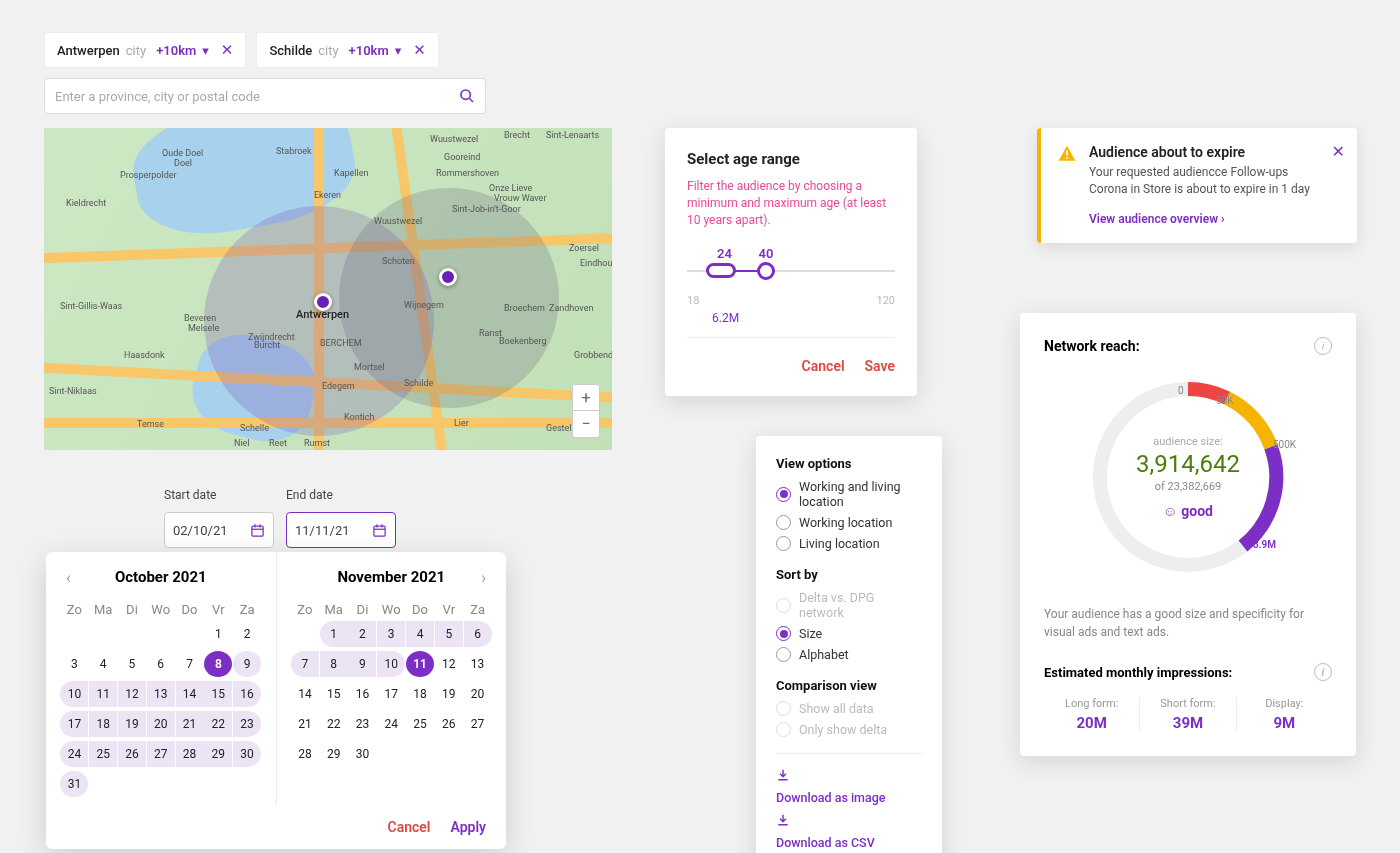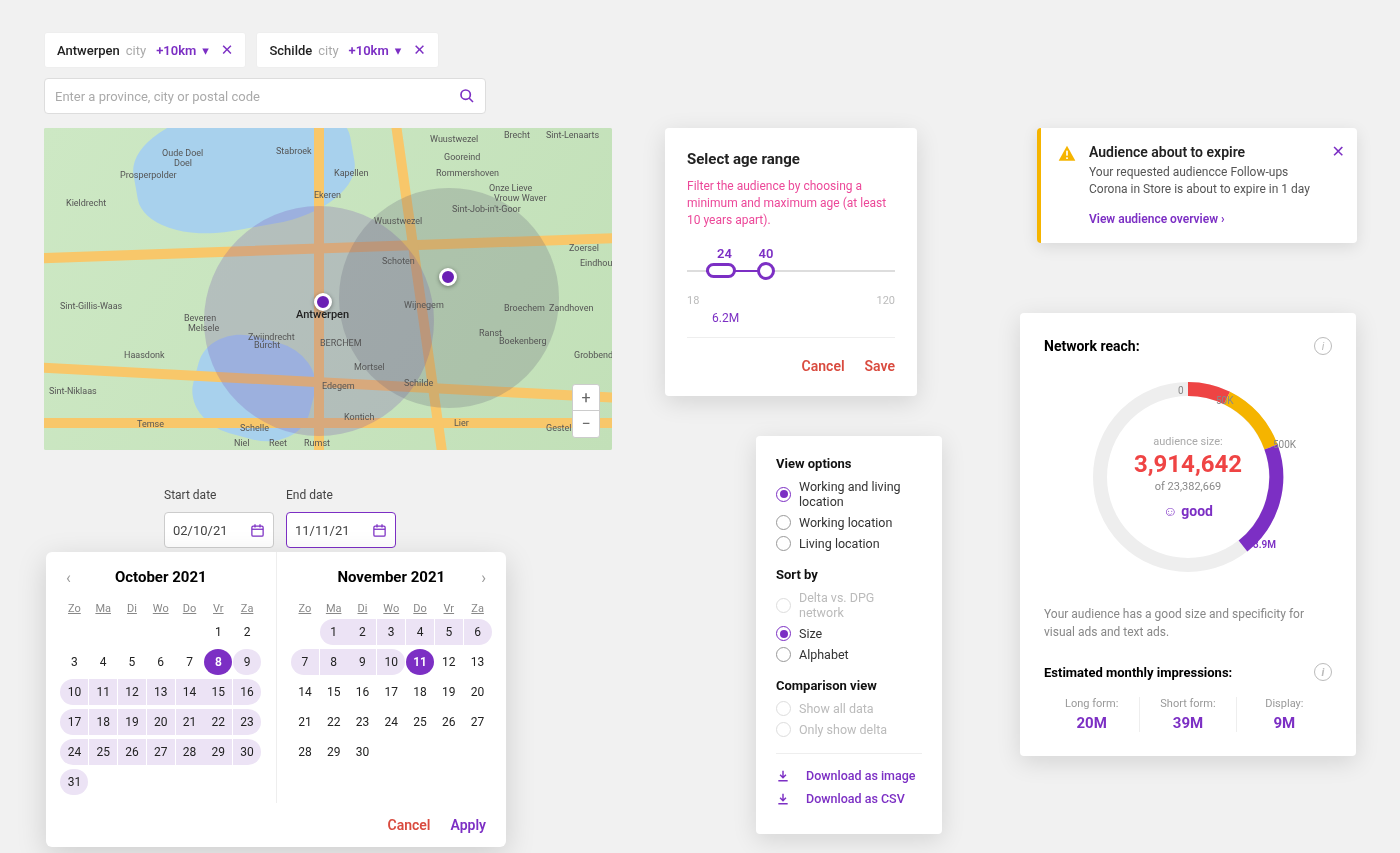--- a/index.html
+++ b/index.html
@@ -46,21 +46,21 @@
   
   .datepicker { top:552px; left:46px; width:460px; background:#fff; border-radius:6px; box-shadow:0 8px 30px rgba(0,0,0,0.15); padding:0; display:flex; flex-direction:column;}
   .months { display:flex; }
   .month { flex:1; padding:16px 14px 8px; }
   .month:first-child { border-right:1px solid #eee; }
   .mhead { display:flex; align-items:center; justify-content:center; position:relative; margin-bottom:12px;}
   .mhead .title { font-weight:700; font-size:15px; }
   .navbtn { position:absolute; color:#999; cursor:pointer; font-size:16px; padding: 2px 6px;}
   .navbtn.left{ left:0; } .navbtn.right{ right:0; }
   .dow, .days { display:grid; grid-template-columns:repeat(7,1fr); text-align:center; gap:4px 0;}
-  .dow span { font-size:11px; color:#888; padding:4px 0;text-decoration:underline;}
+  .dow span { font-size:13px; color:#888; padding:4px 0;}
   .days span { font-size:12px; color:#222; padding:6px 0; position:relative; width:28px; margin:0 auto; line-height:14px;}
   .days span.sel { background:#7c2fc4; color:#fff; border-radius:50%; font-weight:600;}
   .days span.range { background:#ece3f5; }
   .days span.range.start { border-top-left-radius:14px; border-bottom-left-radius:14px; }
   .days span.range.end { border-top-right-radius:14px; border-bottom-right-radius:14px; }
   .actions { display:flex; justify-content:flex-end; gap:20px; padding:14px 20px; font-size:14px; font-weight:600;}
   .actions .cancel { color:#d94b3f; cursor:pointer;}
   .actions .apply { color:#7c2fc4; cursor:pointer;}
 
   
@@ -91,31 +91,31 @@
   .viewopts { top:436px; left:756px; width:186px; padding:20px; background:#fff; box-shadow:0 6px 24px rgba(0,0,0,0.12); border-radius:4px;}
   .viewopts .group-title { font-size:13px; font-weight:700; margin-bottom:8px; color:#111;}
   .optgroup { margin-bottom:16px; }
   .radio { display:flex; align-items:center; gap:8px; font-size:12.5px; color:#333; margin:6px 0; cursor:pointer; }
   .radio.disabled{ color:#bbb; cursor:default;}
   .rdot { width:15px; height:15px; border:1.5px solid #999; border-radius:50%; display:inline-flex; align-items:center; justify-content:center; flex-shrink:0;}
   .radio.disabled .rdot{border-color:#ddd;}
   .rdot.checked { border-color:#7c2fc4; }
   .rdot.checked::after{ content:''; width:8px; height:8px; background:#7c2fc4; border-radius:50%; }
   .viewopts hr { border:none; border-top:1px solid #eee; margin:10px 0 14px; }
-  .download { display:flex; align-items:flex-end; gap:16px; font-size:12.5px; color:#7c2fc4; font-weight:500; margin:8px 0; cursor:pointer;}
+  .download { display:flex; align-items:flex-start; gap:8px; font-size:12.5px; color:#7c2fc4; font-weight:500; margin:8px 0; cursor:pointer;flex-direction:column;}
 
   
   .reach { top:313px; left:1020px; width:336px; padding:24px; background:#fff; box-shadow:0 6px 24px rgba(0,0,0,0.12); border-radius:4px;}
   .reach-head { display:flex; justify-content:space-between; align-items:center; margin-bottom:12px;}
   .reach-head h4 { font-size:14px; font-weight:700; }
   .info-icon { width:18px; height:18px; border:1.5px solid #bbb; border-radius:50%; display:inline-flex; align-items:center; justify-content:center; font-size:11px; color:#bbb; font-style:italic;}
   .gauge-wrap { position:relative; width:220px; height:220px; margin:0 auto; }
   .gauge-center { position:absolute; inset:0; display:flex; flex-direction:column; align-items:center; justify-content:center; }
   .gauge-center .lbl { font-size:11px; color:#aaa; }
-  .gauge-center .num { font-size:24px; font-weight:700; color:#ef4444; margin:2px 0;}
+  .gauge-center .num { font-size:24px; font-weight:400; color:#4d7c0f; margin:2px 0;}
   .gauge-center .of { font-size:11px; color:#888; margin-bottom:10px;}
   .gauge-center .good { font-size:14px; font-weight:700; color:#7c2fc4; display:flex; align-items:center; gap:4px;}
   .gauge-lbl { position:absolute; font-size:10px; color:#888; }
   .reach-desc { font-size:12px; color:#888; line-height:1.5; margin:18px 0 22px; }
   .impressions .hd { display:flex; justify-content:space-between; align-items:center; font-size:13px; font-weight:700; margin-bottom:16px;}
   .imp-cols { display:flex; }
   .imp-col { flex:1; text-align:center; border-right:1px solid #eee; }
   .imp-col:last-child{border:none;}
   .imp-col .k { font-size:11px; color:#999; margin-bottom:4px;}
   .imp-col .v { font-size:15px; font-weight:700; color:#7c2fc4; }

